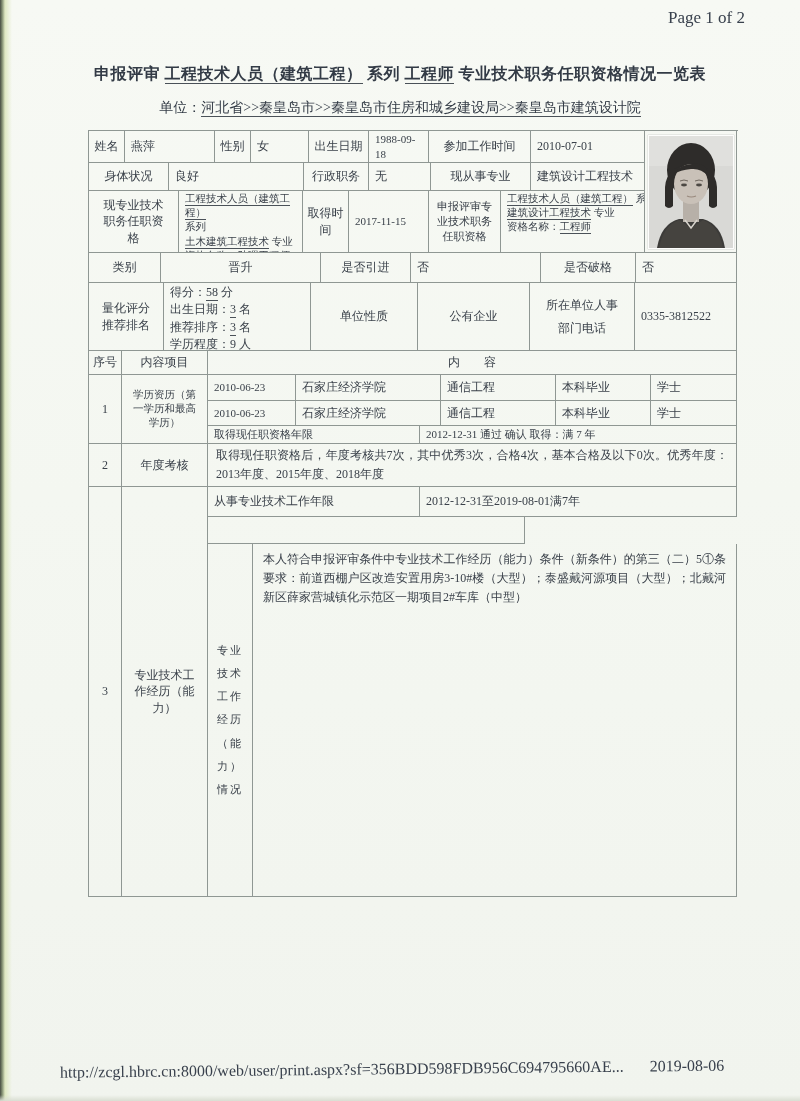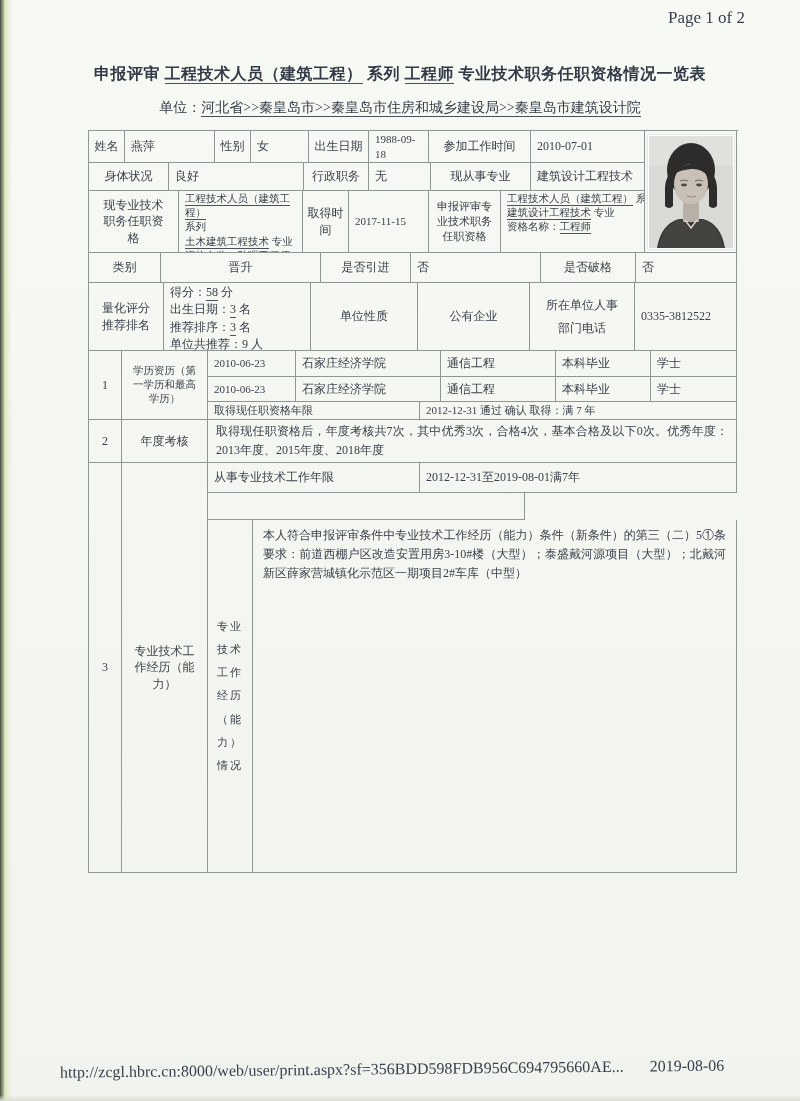--- a/index.html
+++ b/index.html
@@ -136,32 +136,37 @@
 
   <div class="tr" style="height:68px">
     <div class="c col" style="width:75px">
       <div>量化评分</div>
       <div>推荐排名</div>
     </div>
     <div class="c col l" style="width:147px;align-items:flex-start;line-height:1.45">
       <div><span>得分：</span><span class="u">58</span> <span>分</span></div>
       <div><span>出生日期：</span><span class="u">3</span> <span>名</span></div>
       <div><span>推荐排序：</span><span class="u">3</span> <span>名</span></div>
-      <div><span>单位共推荐：</span><span class="u">9</span> <span>人</span></div>
+      <div><span>学历程度：</span><span class="u">9</span> <span>人</span></div>
     </div>
     <div class="c" style="width:107px">单位性质</div>
     <div class="c" style="width:112px">公有企业</div>
     <div class="c col" style="width:105px;line-height:1.9">
       <div>所在单位人事</div>
       <div>部门电话</div>
     </div>
     <div class="c l" style="width:102px">0335-3812522</div>
   </div>
 
 
+  <div class="tr" style="height:24px">
+    <div class="c" style="width:33px">序号</div>
+    <div class="c" style="width:86px">内容项目</div>
+    <div class="c" style="width:529px">内　　容</div>
+  </div>
 
   <div class="tr">
     <div class="c" style="width:33px">1</div>
     <div class="c s10" style="width:86px;padding:1px 6px">学历资历（第一学历和最高学历）</div>
     <div style="width:529px">
       <div class="tr" style="height:26px">
         <div class="c l s11" style="width:88px">2010-06-23</div>
         <div class="c l" style="width:145px">石家庄经济学院</div>
         <div class="c l" style="width:115px">通信工程</div>
         <div class="c l" style="width:95px">本科毕业</div>

